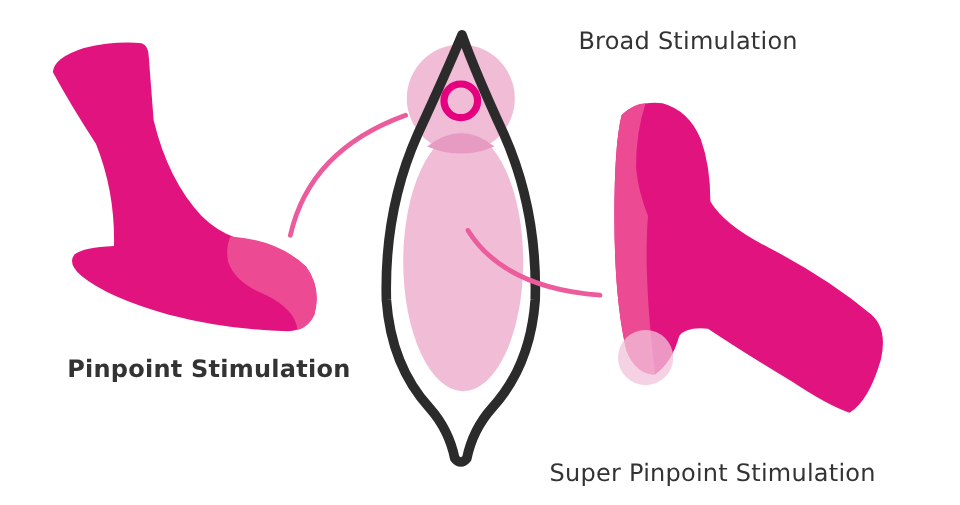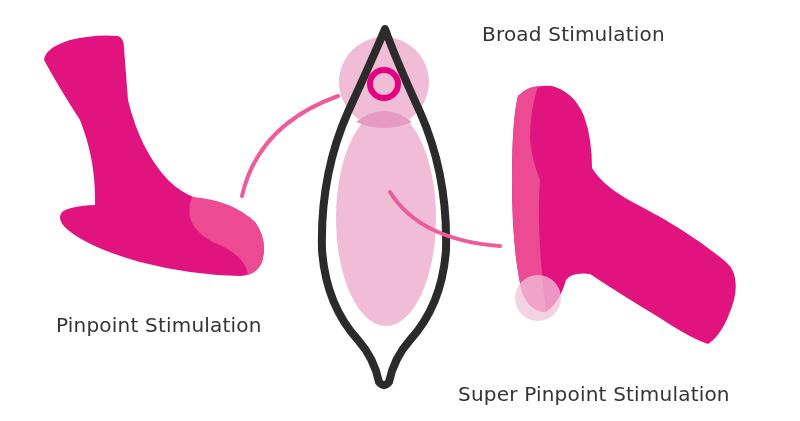--- a/index.html
+++ b/index.html
@@ -1,20 +1,20 @@
 <!DOCTYPE html>
 <html><head>
 <meta charset="utf-8">
 <style>
   html,body{margin:0;padding:0;background:#ffffff;}
   body{width:800px;height:421px;position:relative;overflow:hidden;font-family:"DejaVu Sans","Liberation Sans",sans-serif;}
   .canvas{position:absolute;left:0;top:0;width:800px;height:421px;}
   .label{position:absolute;color:#333333;font-size:20px;letter-spacing:0.2px;white-space:nowrap;}
   #lbl-broad{left:471px;top:22px;margin-left:11px;}
-  #lbl-pin{left:56px;top:313px;}
+  #lbl-pin{left:56px;top:295px;font-weight:bold;}
   #lbl-super{left:458px;top:382px;}
 </style>
 </head>
 <body>
 
 <svg class="canvas" viewBox="0 0 800 421" width="800" height="421" xmlns="http://www.w3.org/2000/svg">
 
   <g>
     <path d="M44 60 Q45 48 70 40 Q95 34 118 36 Q124 38 124 48
          L128 100 Q140 150 168 180 Q180 192 196 198

